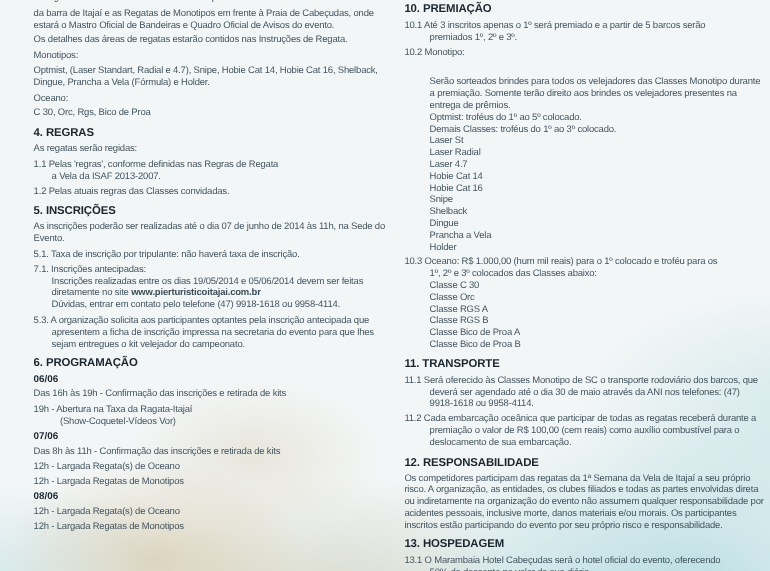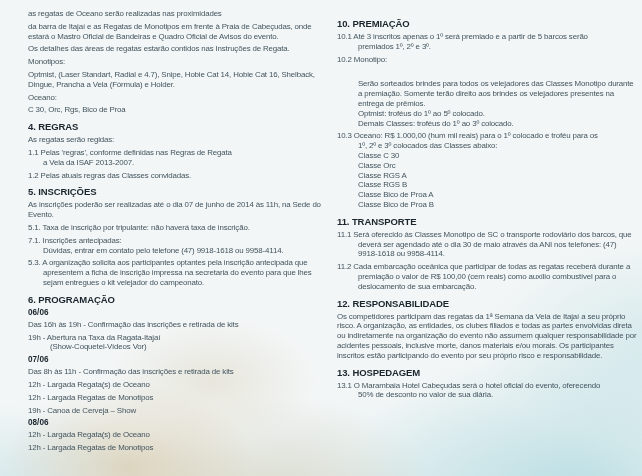--- a/index.html
+++ b/index.html
@@ -13,21 +13,21 @@
     background-color: #f3f6f6;
     background-image:
       radial-gradient(ellipse 180px 120px at 20% 98%, rgba(203,184,142,0.50), rgba(203,184,142,0) 70%),
       radial-gradient(ellipse 250px 170px at 42% 108%, rgba(199,183,144,0.42), rgba(199,183,144,0) 70%),
       radial-gradient(ellipse 150px 90px at 33% 80%, rgba(205,192,160,0.30), rgba(205,192,160,0) 70%),
       radial-gradient(ellipse 320px 200px at 90% 102%, rgba(148,206,214,0.55), rgba(148,206,214,0) 72%),
       radial-gradient(ellipse 260px 150px at 103% 72%, rgba(168,214,220,0.40), rgba(168,214,220,0) 70%),
       radial-gradient(ellipse 220px 120px at 0% 102%, rgba(178,216,222,0.45), rgba(178,216,222,0) 70%),
       radial-gradient(ellipse 420px 230px at 60% 118%, rgba(160,210,218,0.35), rgba(160,210,218,0) 75%);
   }
-  .col { position: absolute; top: 16px; }
+  .col { position: absolute; top: 0; }
   .col-left  { left: 28px;  width: 294px; }
   .col-right { left: 337px; width: 300px; }
 
   .h {
     font-size: 9.5px;
     line-height: 11px;
     font-weight: bold;
     color: #1a252e;
     margin: 6px 0 3px 0;
     letter-spacing: -0.1px;
@@ -75,47 +75,59 @@
     <div class="h">4. REGRAS</div>
     <p class="p">As regatas serão regidas:</p>
     <p class="p ind-l">1.1 Pelas 'regras', conforme definidas nas Regras de Regata
 a Vela da ISAF 2013-2007.</p>
     <p class="p ind-l">1.2 Pelas atuais regras das Classes convidadas.</p>
 
     <div class="h">5. INSCRIÇÕES</div>
     <p class="p">As inscrições poderão ser realizadas até o dia 07 de junho de 2014 às 11h, na Sede do Evento.</p>
     <p class="p ind-l">5.1. Taxa de inscrição por tripulante: não haverá taxa de inscrição.</p>
     <p class="p ind-l" style="margin-bottom:0">7.1. Inscrições antecipadas:</p>
+    <p class="p sub-l" style="margin-bottom:0"><span>Inscrições realizadas entre os dias 19/05/2014 e 05/06/2014 devem ser feitas diretamente no site </span><span class="url">www.pierturisticoitajai.com.br</span></p>
     <p class="p sub-l">Dúvidas, entrar em contato pelo telefone (47) 9918-1618 ou 9958-4114.</p>
     <p class="p ind-l">5.3. A organização solicita aos participantes optantes pela inscrição antecipada que apresentem a ficha de inscrição impressa na secretaria do evento para que lhes sejam entregues o kit velejador do campeonato.</p>
 
     <div class="h">6. PROGRAMAÇÃO</div>
     <div class="datelabel">06/06</div>
     <p class="p">Das 16h às 19h - Confirmação das inscrições e retirada de kits</p>
     <p class="p ind-s">19h - Abertura na Taxa da Ragata-Itajaí
 (Show-Coquetel-Vídeos Vor)</p>
     <div class="datelabel">07/06</div>
     <p class="p">Das 8h às 11h - Confirmação das inscrições e retirada de kits</p>
     <p class="p">12h - Largada Regata(s) de Oceano</p>
     <p class="p">12h - Largada Regatas de Monotipos</p>
-    <p class="p">19h - Canoa de Cerveja – Show</p>
     <div class="datelabel">08/06</div>
     <p class="p">12h - Largada Regata(s) de Oceano</p>
     <p class="p">12h - Largada Regatas de Monotipos</p>
 
   </div>
 
   <div class="col col-right">
     <div class="h">10. PREMIAÇÃO</div>
     <p class="p ind-r">10.1 Até 3 inscritos apenas o 1º será premiado e a partir de 5 barcos serão
 premiados 1º, 2º e 3º.</p>
     <p class="p ind-r" style="margin-bottom:15px">10.2 Monotipo:</p>
     <p class="p sub-r" style="margin-bottom:0">Serão sorteados brindes para todos os velejadores das Classes Monotipo durante a premiação. Somente terão direito aos brindes os velejadores presentes na entrega de prêmios.</p>
     <p class="p sub-r li">Optmist: troféus do 1º ao 5º colocado.</p>
     <p class="p sub-r li">Demais Classes: troféus do 1º ao 3º colocado.</p>
+    <div class="sub-r">
+      <p class="p li">Laser St</p>
+      <p class="p li">Laser Radial</p>
+      <p class="p li">Laser 4.7</p>
+      <p class="p li">Hobie Cat 14</p>
+      <p class="p li">Hobie Cat 16</p>
+      <p class="p li">Snipe</p>
+      <p class="p li">Shelback</p>
+      <p class="p li">Dingue</p>
+      <p class="p li">Prancha a Vela</p>
+      <p class="p li">Holder</p>
+    </div>
     <p class="p ind-r" style="margin-bottom:0; margin-top:3px">10.3 Oceano: R$ 1.000,00 (hum mil reais) para o 1º colocado e troféu para os
 1º, 2º e 3º colocados das Classes abaixo:</p>
     <div class="sub-r">
       <p class="p li">Classe C 30</p>
       <p class="p li">Classe Orc</p>
       <p class="p li">Classe RGS A</p>
       <p class="p li">Classe RGS B</p>
       <p class="p li">Classe Bico de Proa A</p>
       <p class="p li">Classe Bico de Proa B</p>
     </div>

